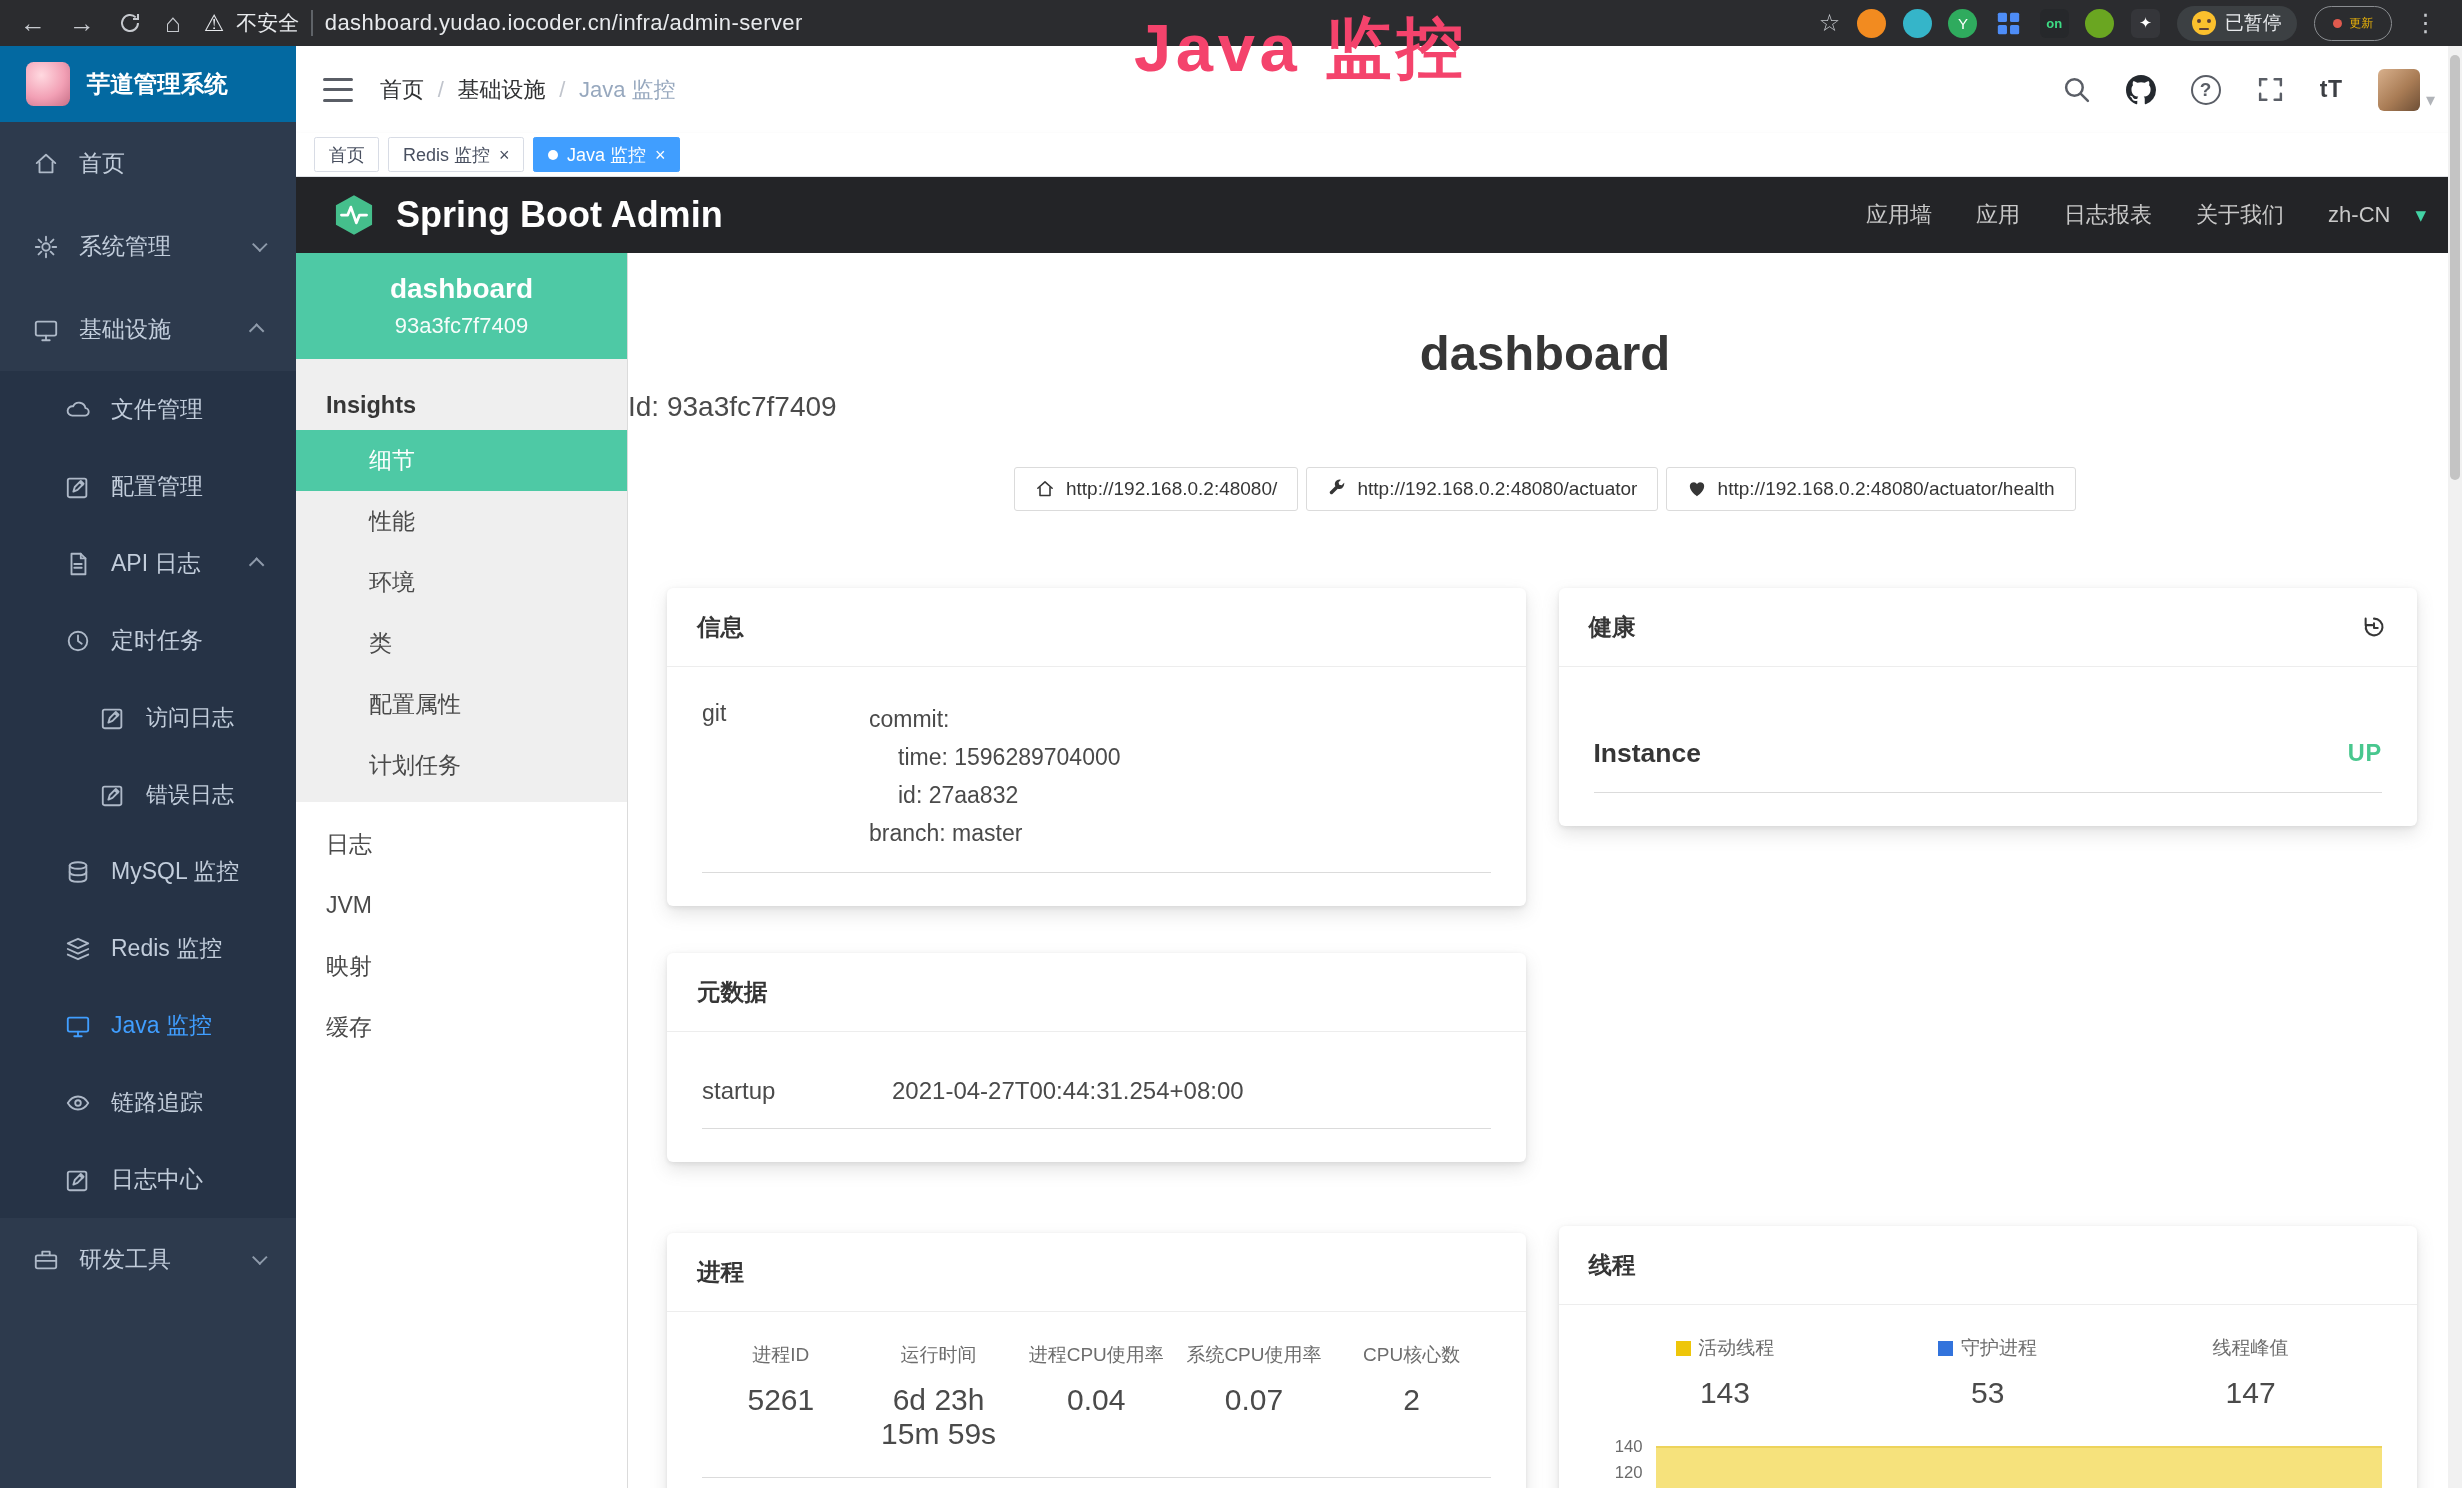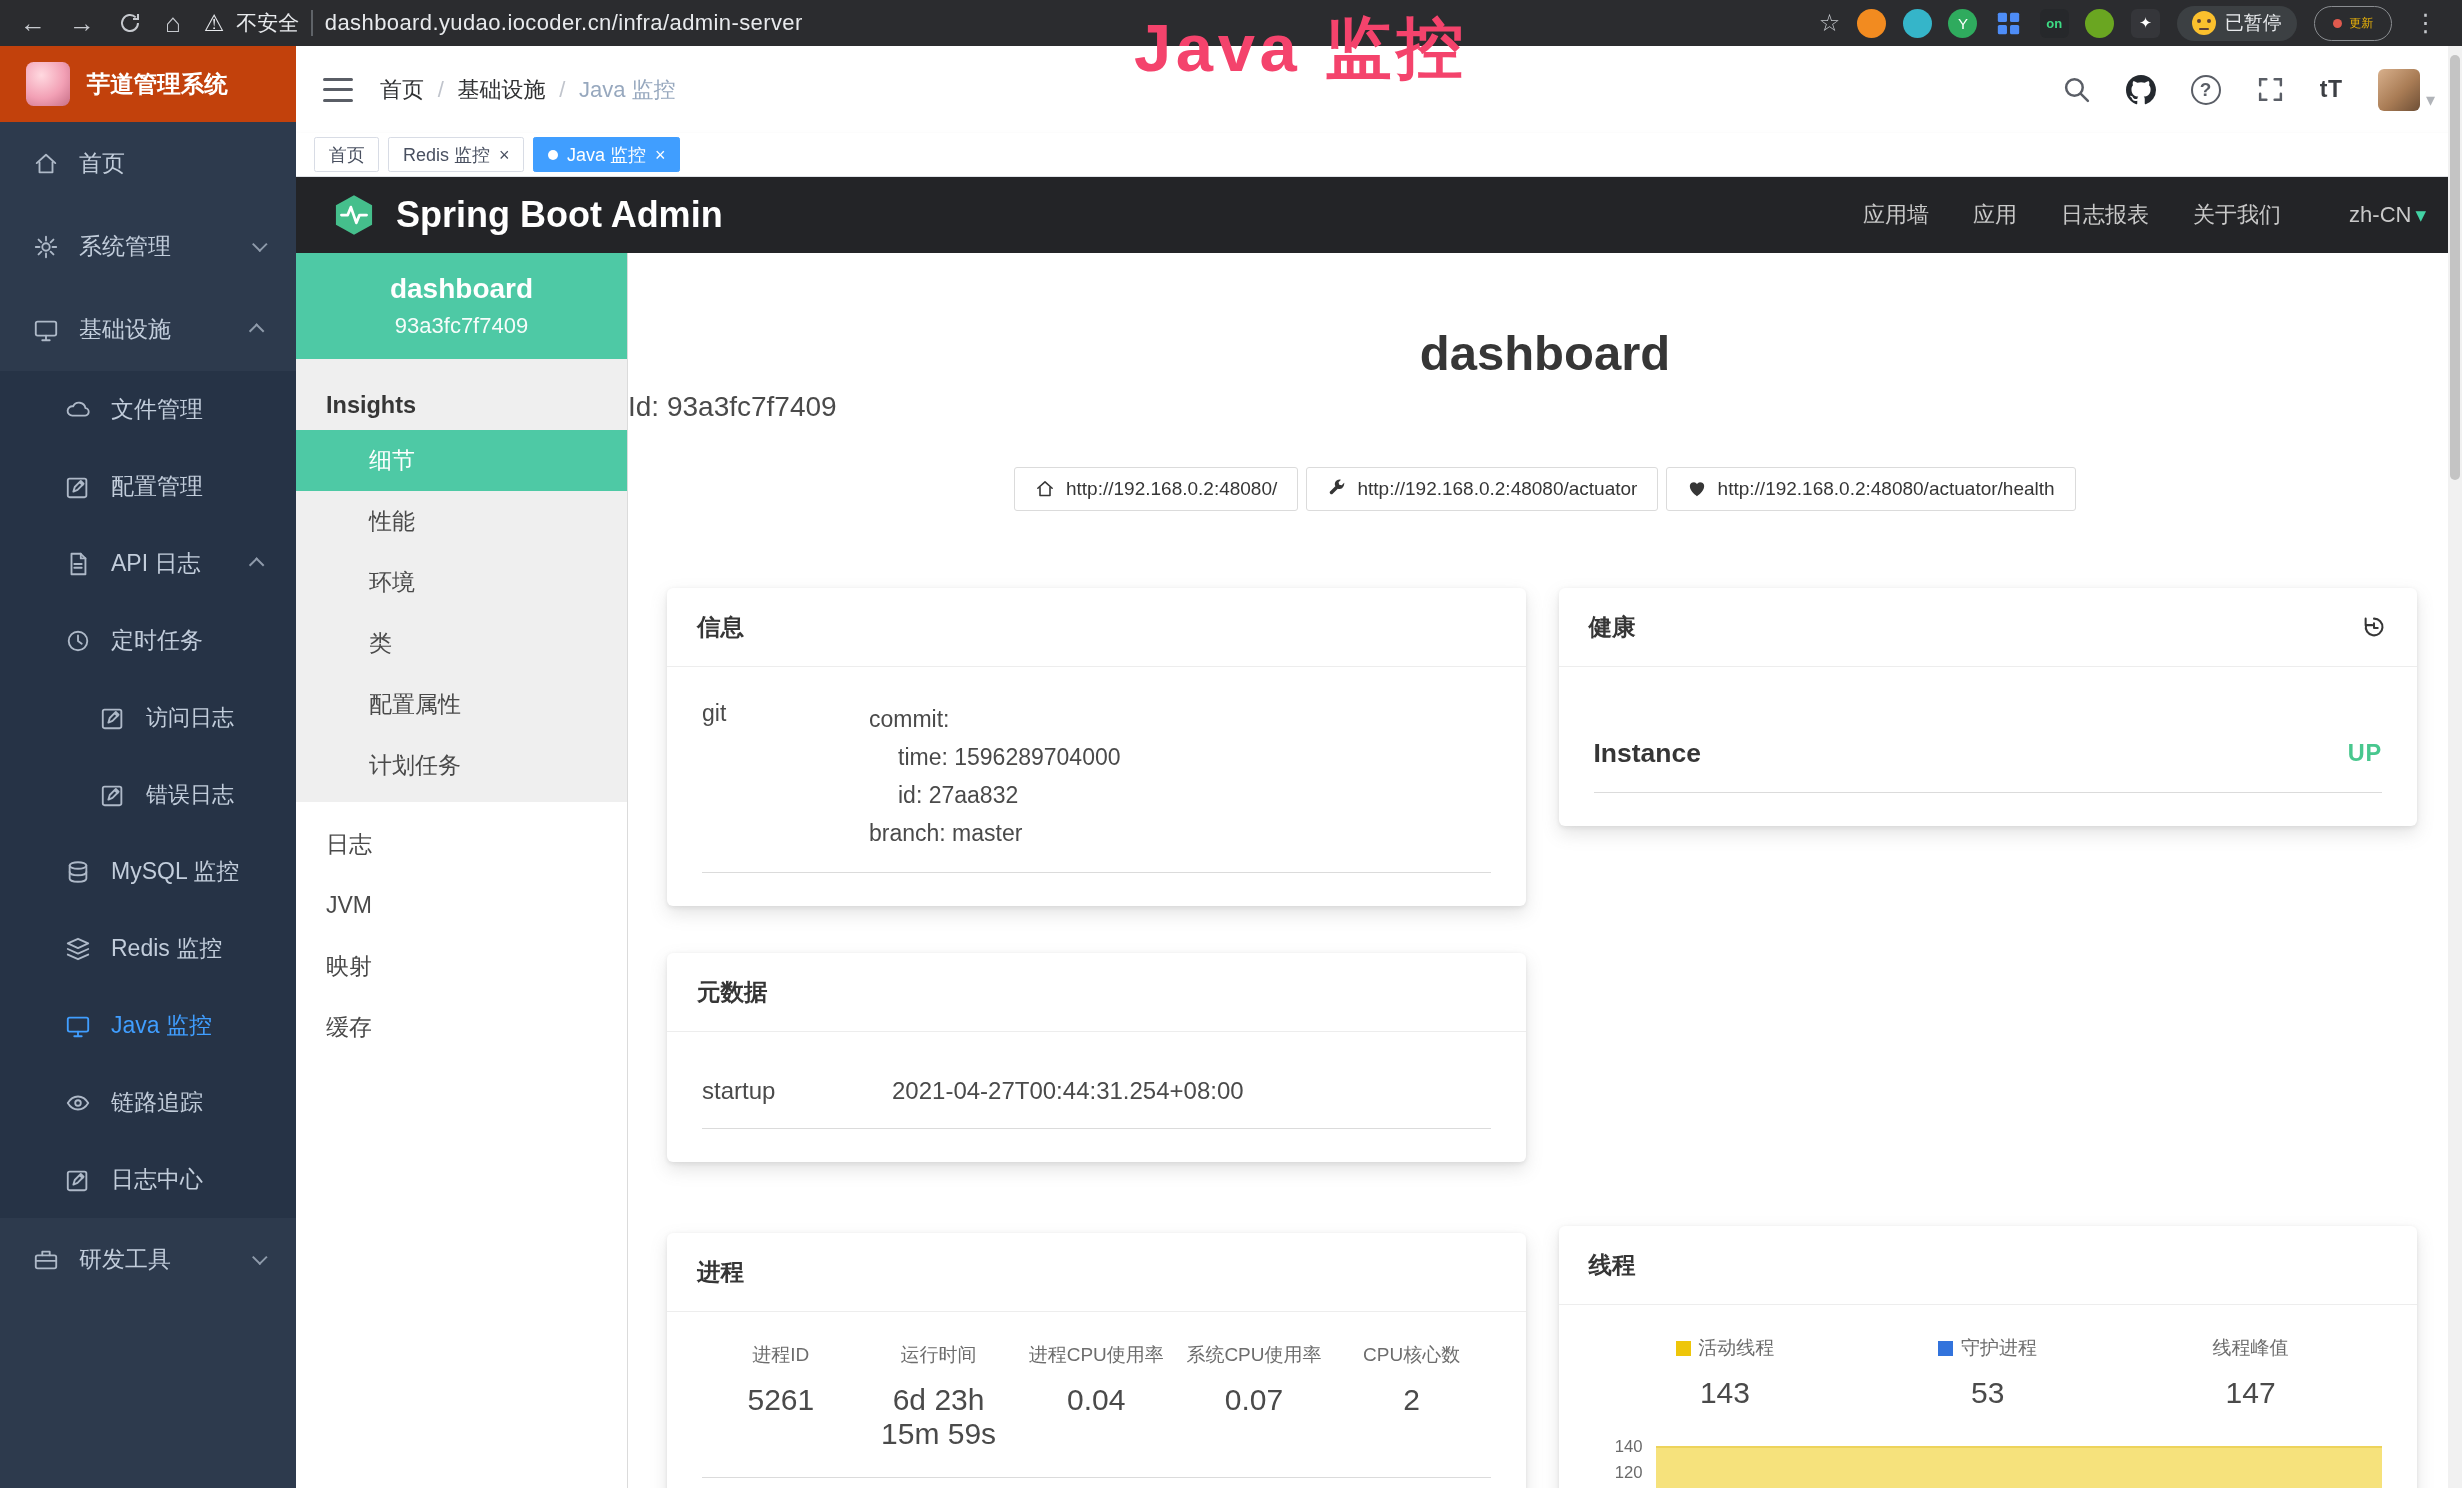--- a/index.html
+++ b/index.html
@@ -29,21 +29,21 @@
   .emoji::before { content:""; position:absolute; left:5.3px; top:8.3px; width:3.8px; height:3.8px; border-radius:50%;
                    background:#5d4037; box-shadow:10px 0 0 #5d4037; }
   .emoji::after { content:""; position:absolute; left:6.8px; bottom:4.6px; width:10.6px; height:2.3px; background:#5d4037; border-radius:1.5px; }
   .update-pill { height:35px; border-radius:17.4px; border:1.5px solid #8a8d91; color:#eab308; font-size:12px;
                  display:flex; align-items:center; padding:16px 18px; gap:7.6px; }
   .update-pill::before { content:""; width:9px; height:9px; border-radius:50%; background:#e05a4e; }
   .kebab { font-size:24px; color:#c6c9ce; padding:0 4.6px; }
 
   
   .sidebar { position:absolute; left:0; top:46px; bottom:0; width:296px; background:#2d3a4d; z-index:10; }
-  .logo-row { height:76px; display:flex; align-items:center; gap:16.7px; padding:0 26px; background:#c2410c; }
+  .logo-row { height:76px; display:flex; align-items:center; gap:16.7px; padding:0 26px; background:#0369a1; }
   .logo-img { width:44px; height:44px; border-radius:7.6px; flex:none;
               background:radial-gradient(circle at 35% 30%, #ffd9e0, #f2a0b5 55%, #c76e86); }
   .logo-title { color:#fff; font-size:23.5px; font-weight:bold; white-space:nowrap; }
   .s-item { height:83px; display:flex; align-items:center; gap:20px; padding:0 33px; color:#c2cddb;
             font-size:23px; cursor:default; white-space:nowrap; }
   .submenu { background:#263346; }
   .submenu .s-item { height:77px; padding-left:65px; }
   .submenu .s-item.subsub { padding-left:100px; font-size:22px; }
   .s-item.active { color:#409eff; }
   .s-ic { width:26px; height:26px; flex:none; stroke:#aeb9c8; fill:none; stroke-width:2;
@@ -79,21 +79,21 @@
          border:0.8px solid #d8dce5; background:#fff; color:#495060; font-size:18px; border-radius:2.3px; }
   .tag.active { background:#409eff; border-color:#409eff; color:#fff; }
   .tag-dot { width:10px; height:10px; border-radius:50%; background:#fff; }
   .tag-x { font-size:18px; line-height:1; }
 
   
   .sba-header { position:absolute; left:296px; top:177px; right:0; height:76px; background:#232427;
                 display:flex; align-items:center; padding:0 36px; }
   .sba-brand { color:#fff; font-size:36px; font-weight:bold; margin-left:20px; white-space:nowrap; }
   .sba-nav { margin-left:auto; display:flex; align-items:center; gap:44px; font-size:22px; color:#c9c9c9; }
-  .sba-locale { display:flex; align-items:center; gap:4px;margin-left:24px; }
+  .sba-locale { display:flex; align-items:center; gap:25px; }
   .locale-caret { color:#42d3a5; font-size:21px; }
 
   
   .sba-side { position:absolute; left:296px; top:253px; width:332px; bottom:0; background:#fff;
               border-right:0.8px solid #dbdbdb; }
   .instance-head { height:106px; background:#4ec9a5; color:#fff; display:flex; flex-direction:column;
                    justify-content:center; align-items:center; gap:7.6px; }
   .instance-name { font-size:28px; font-weight:bold; }
   .instance-id { font-size:22px; opacity:.95; }
   .menu-section { background:#efefef; padding-bottom:6px; }

